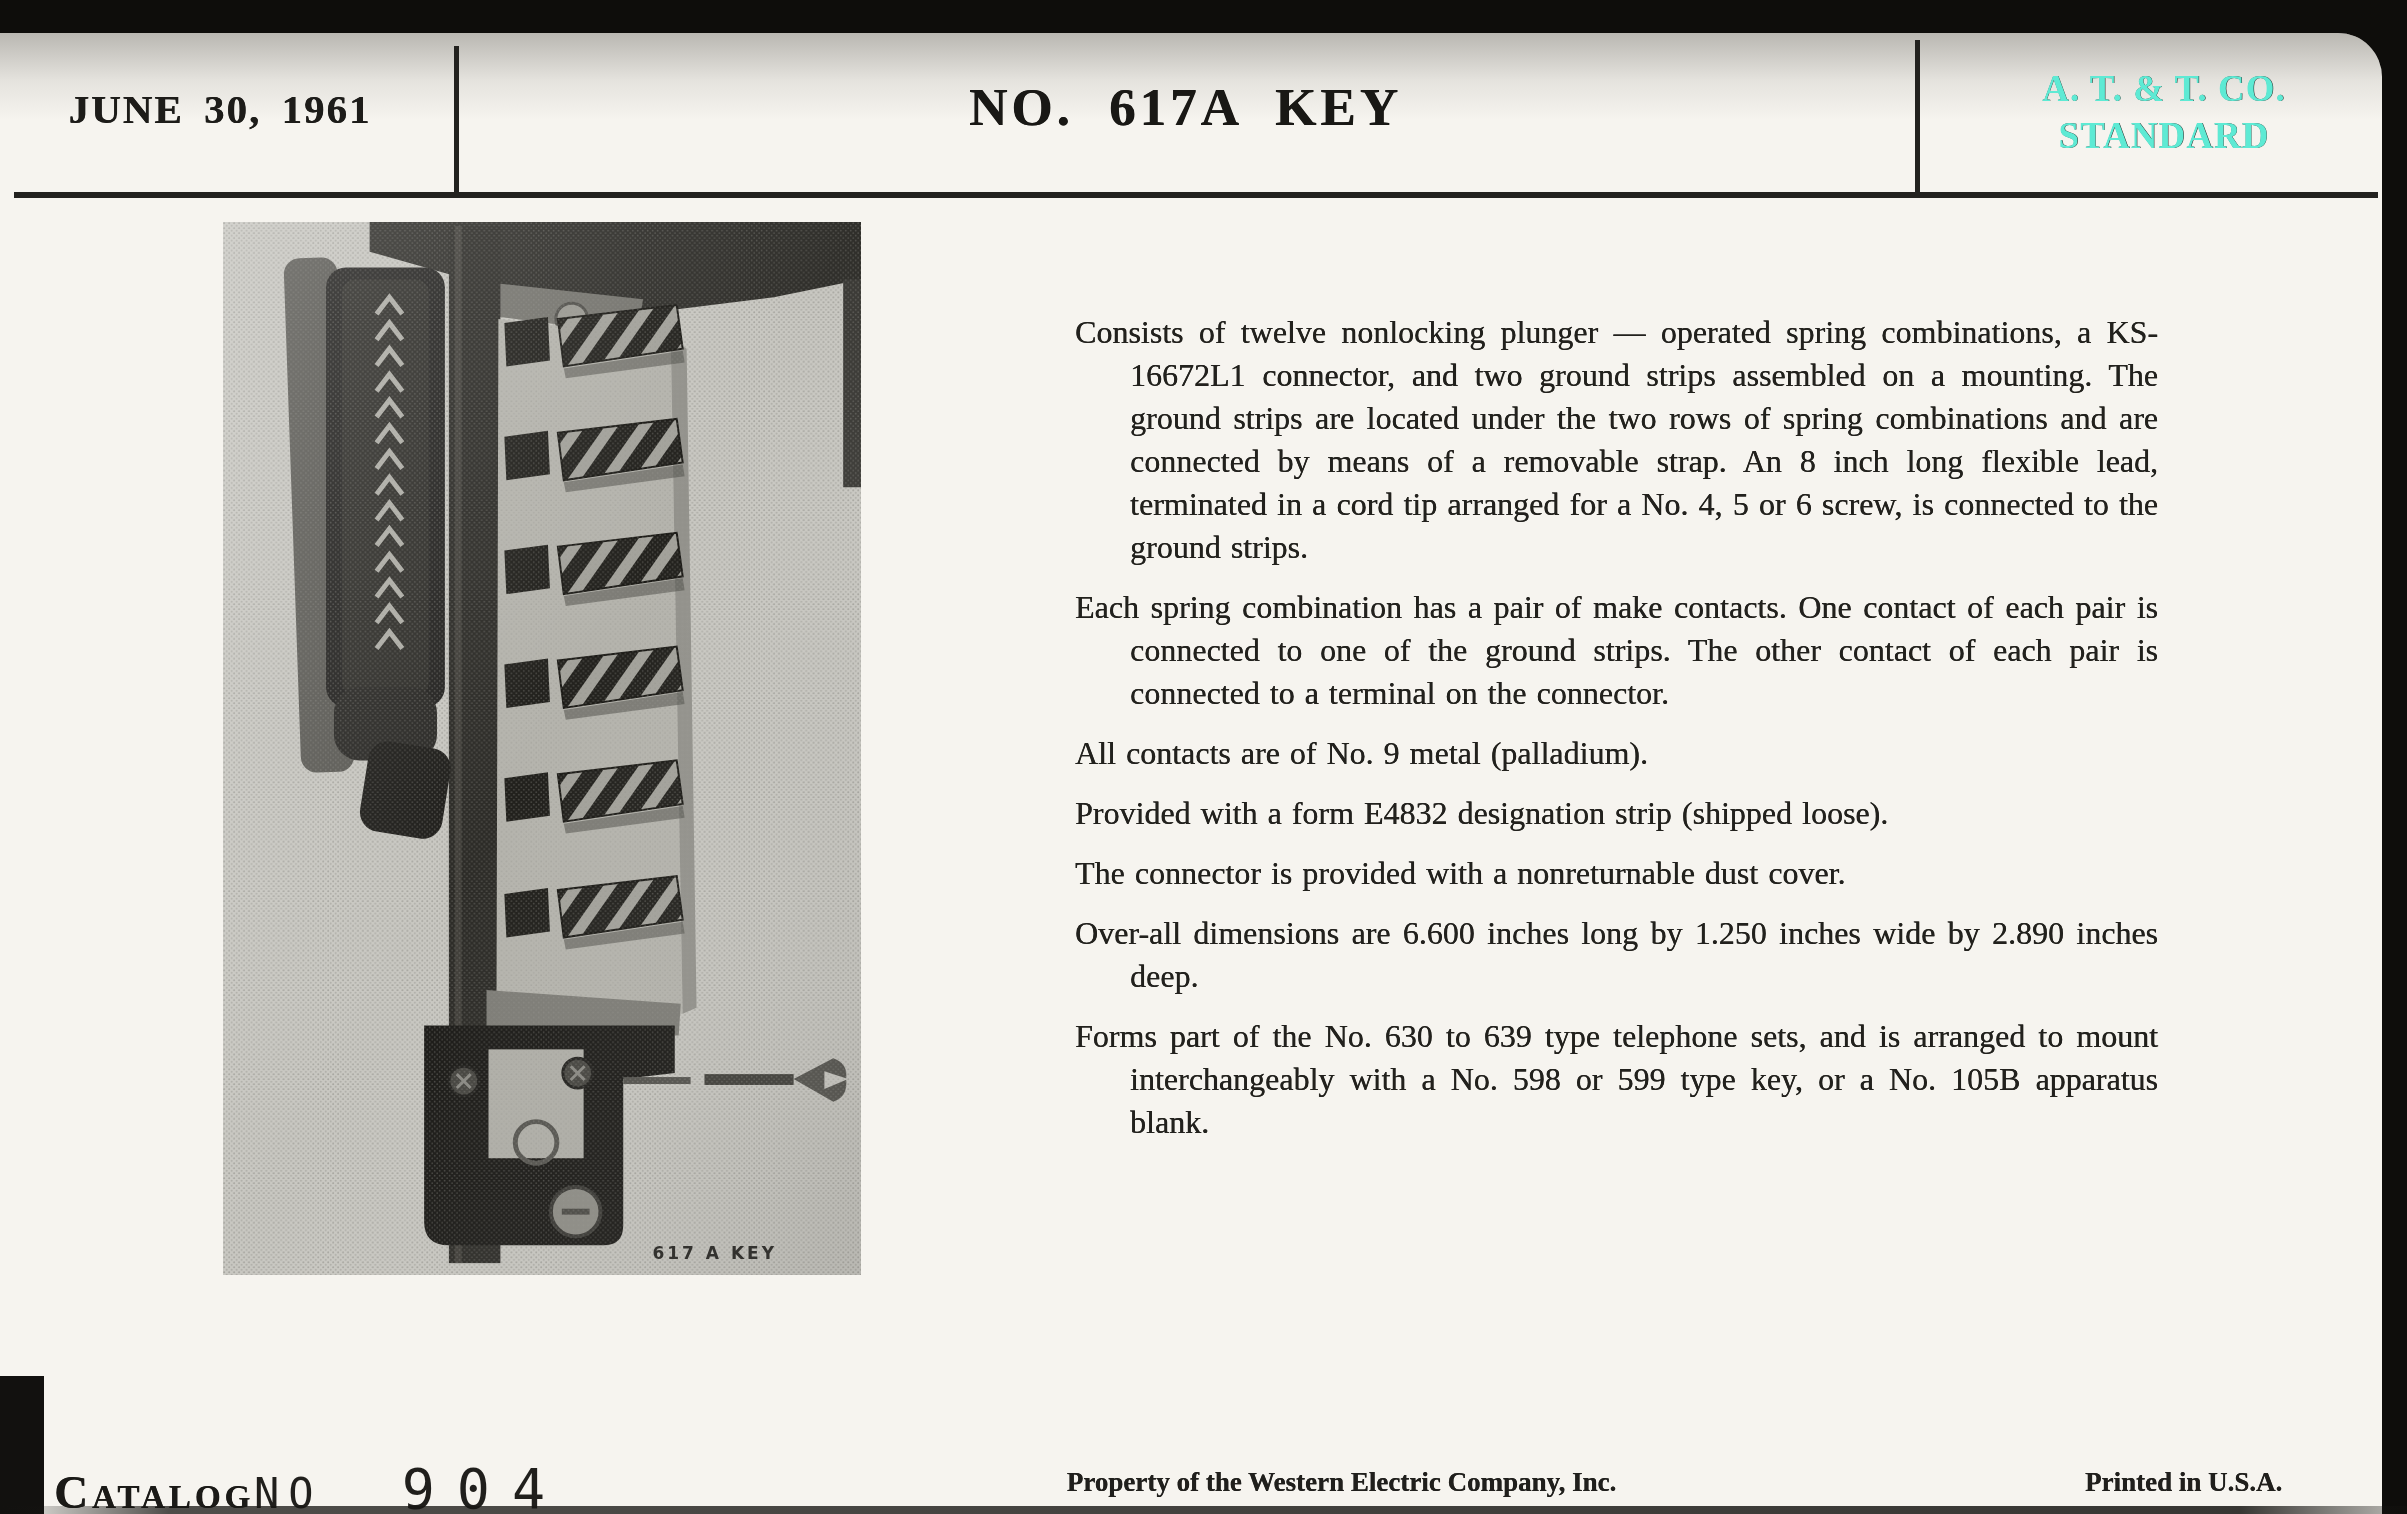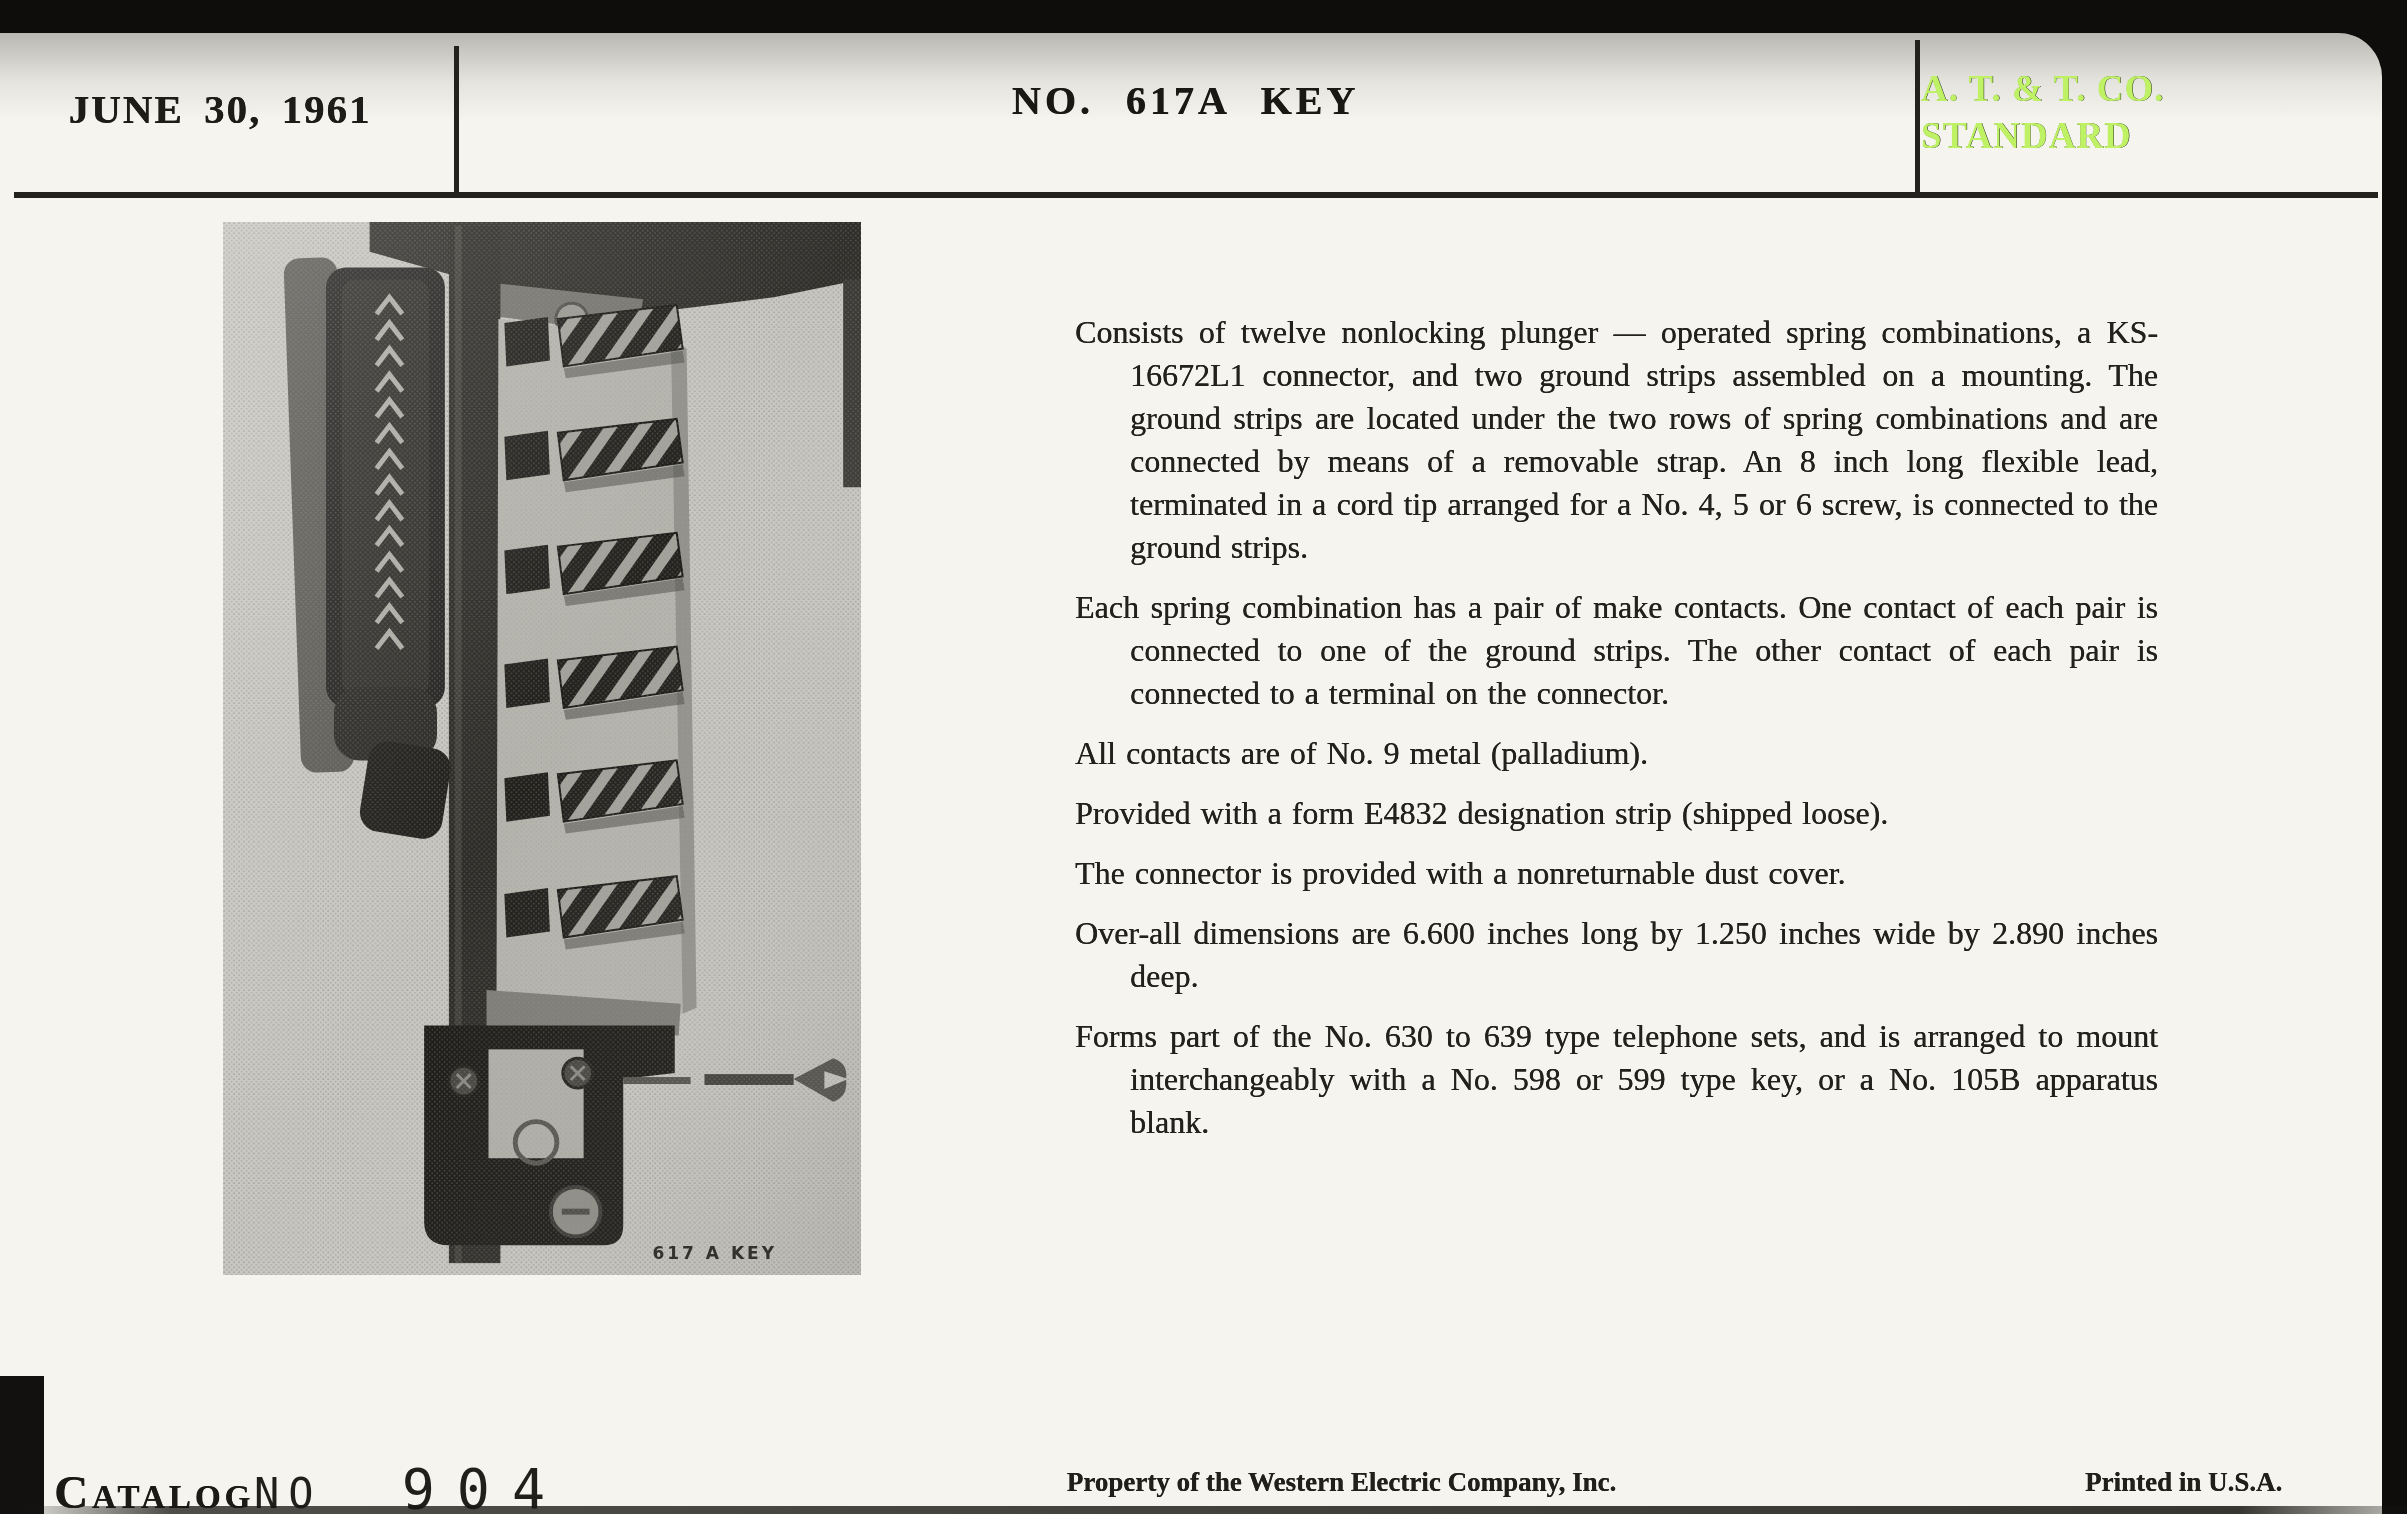--- a/index.html
+++ b/index.html
@@ -12,25 +12,25 @@
         border-top-right-radius:44px;pointer-events:none;}
 
   
   .hdr-date{position:absolute;left:32px;top:85px;width:376px;text-align:center;
         font-size:41px;font-weight:bold;letter-spacing:2px;word-spacing:8px;
         color:#1d1c19;text-shadow:0.4px 0 0 #1d1c19;}
   .vrule{position:absolute;width:5px;background:#23221f;}
   .vrule.r1{left:454px;top:46px;height:149px;}
   .vrule.r2{left:1915px;top:40px;height:154px;}
   .hdr-title{position:absolute;left:455px;top:77px;width:1461px;text-align:center;
-        font-size:40px;font-weight:bold;letter-spacing:4px;word-spacing:18px;
+        font-size:53px;font-weight:bold;letter-spacing:4px;word-spacing:18px;
         color:#191815;text-shadow:0.5px 0 0 #191815;}
-  .hdr-org{position:absolute;left:1921px;top:65px;width:436px;
+  .hdr-org{position:absolute;left:1921px;top:65px;width:436px;text-align:center;
         font-size:37px;font-weight:bold;line-height:47px;letter-spacing:1px;
-        color:#bef264;text-shadow:0.4px 0 0 #1d1c19;}
+        color:#5eead4;text-shadow:0.4px 0 0 #1d1c19;padding-left:25px;}
   .hrule{position:absolute;left:14px;top:192px;width:2364px;height:6px;background:#23221f;}
 
   
   .photo{position:absolute;left:223px;top:222px;width:638px;height:1053px;}
   .photo svg{display:block;width:100%;height:100%;}
   .photo-caption{position:absolute;left:604px;top:1243px;width:173px;text-align:right;
         font-family:"DejaVu Sans","Liberation Sans",sans-serif;font-size:17px;font-weight:bold;
         letter-spacing:3px;color:#33322f;}
 
   

